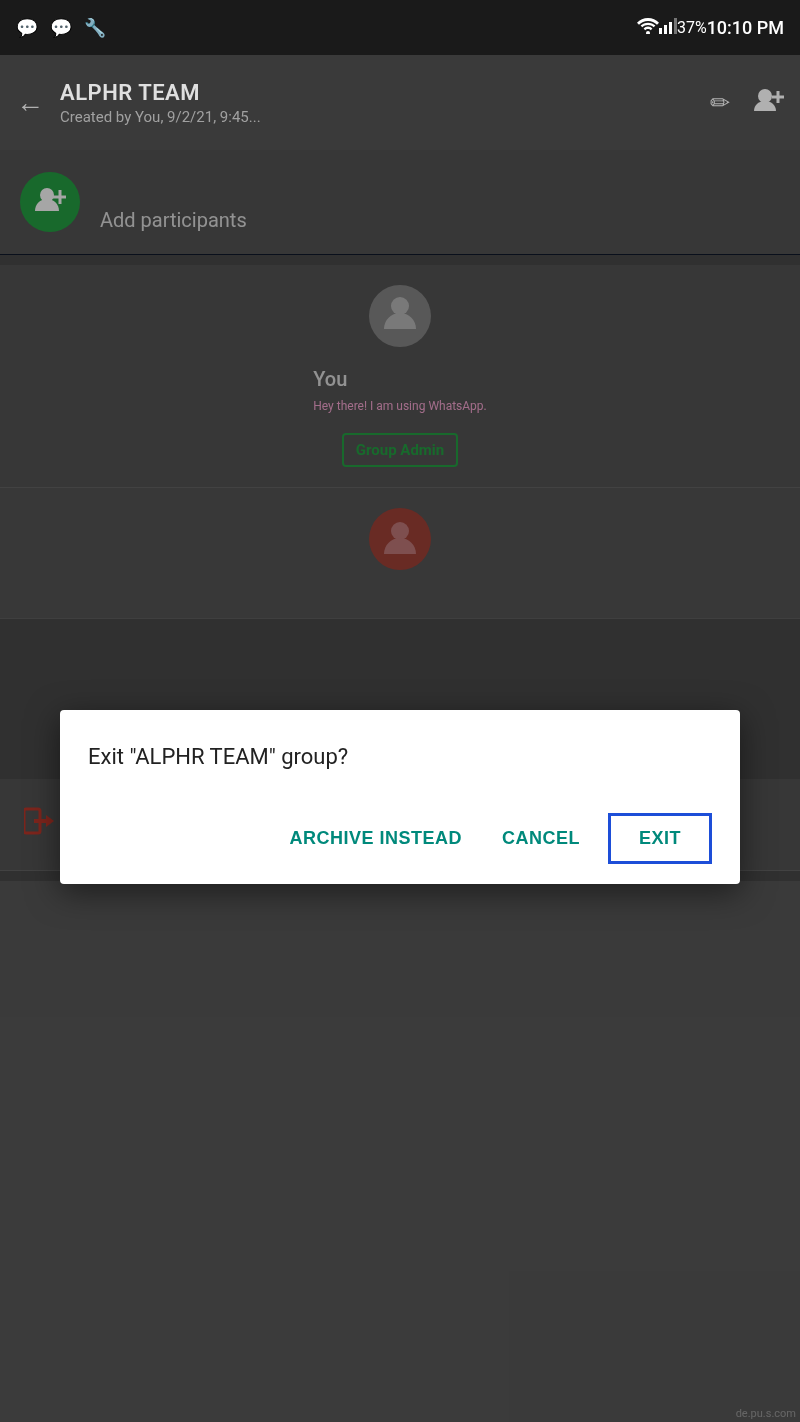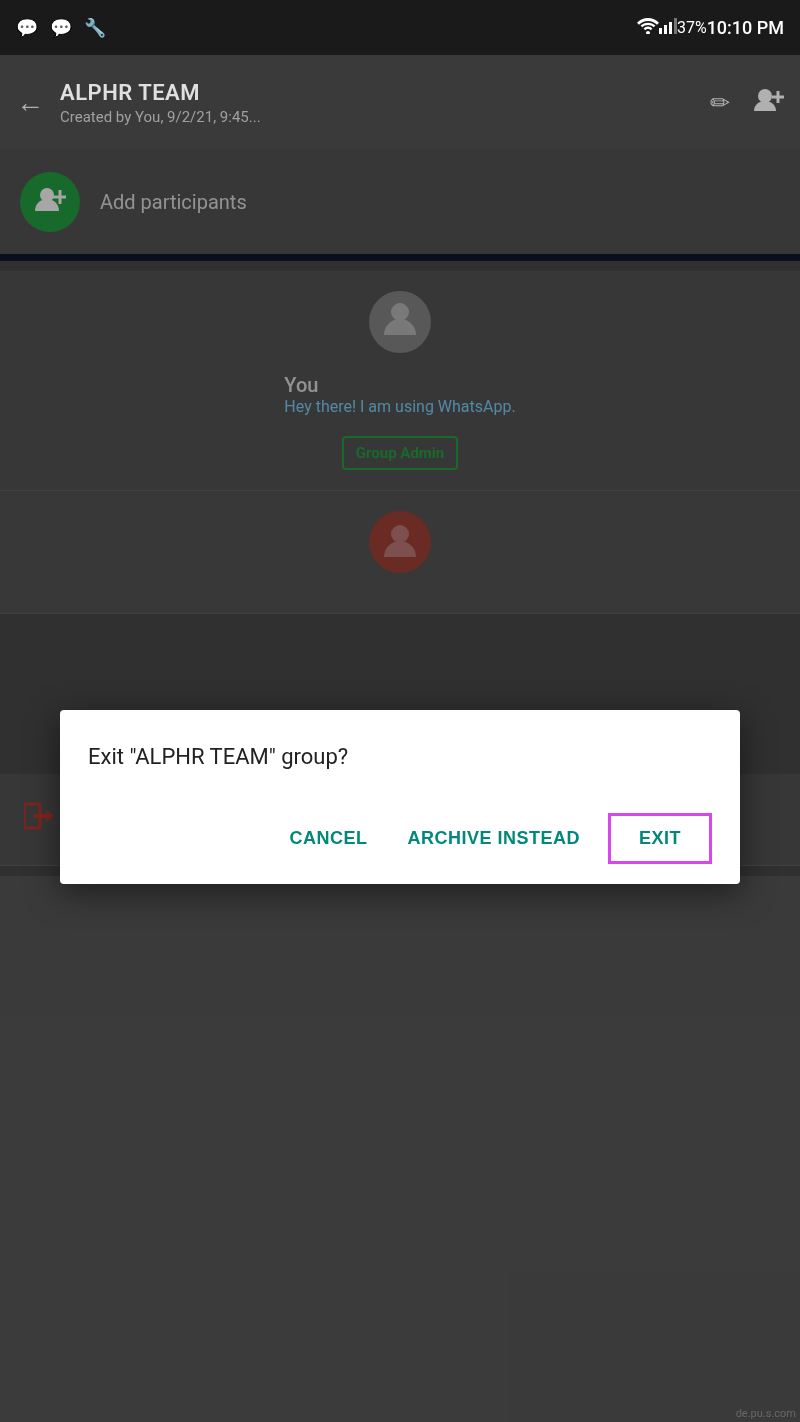--- a/index.html
+++ b/index.html
@@ -88,24 +88,24 @@
     
     .content-area {
       width: 100%;
       background: #5a5a5a;
       position: relative;
     }
 
     
     .list-item {
       display: flex;
-      align-items: center;
+      align-items: flex-end;
       padding: 22px 20px;
       background: #555555;
-      border-bottom: 7px solid #0f172a;
+      border-bottom: 1px solid #0f172a;
       gap: 20px;
     }
     .list-icon-circle {
       width: 60px;
       height: 60px;
       border-radius: 50%;
       background: #25a244;
       display: flex;
       align-items: center;
       justify-content: center;
@@ -152,23 +152,23 @@
     }
     .member-info {
       flex: 1;
     }
     .member-name {
       color: #e0e0e0;
       font-size: 20px;
       font-weight: 500;
     }
     .member-status {
-      color: #7dd3fc;
-      font-size: 16px;
-      margin-top: 0;
+      color: #f9a8d4;
+      font-size: 12px;
+      margin-top: 8px;
     }
     .group-admin-badge {
       background: transparent;
       border: 2px solid #25a244;
       color: #25a244;
       font-size: 15px;
       padding: 6px 12px;
       border-radius: 4px;
       font-weight: 700;
     }
@@ -237,21 +237,21 @@
       border: none;
       color: #00897b;
       font-size: 18px;
       font-weight: 600;
       text-transform: uppercase;
       letter-spacing: 0.5px;
       padding: 14px 20px;
       cursor: pointer;
     }
     .dialog-btn-exit {
-      border: 3px solid #d946ef;
+      border: 3px solid #1d4ed8;
       color: #00897b;
       padding: 12px 28px;
       margin-left: 8px;
     }
 
     
     .watermark {
       position: absolute;
       bottom: 2px;
       right: 4px;
@@ -372,20 +372,20 @@
   </div>
 
   <div class="separator"></div>
 
 
   <div class="overlay"></div>
 
   <div class="dialog">
     <div class="dialog-message">Exit "ALPHR TEAM" group?</div>
     <div class="dialog-buttons">
+      <button class="dialog-btn">ARCHIVE INSTEAD</button>
       <button class="dialog-btn">CANCEL</button>
-      <button class="dialog-btn">ARCHIVE INSTEAD</button>
       <button class="dialog-btn dialog-btn-exit">EXIT</button>
     </div>
   </div>
 
   <div class="watermark">de.pu.s.com</div>
 </div>
 
 </body></html>

